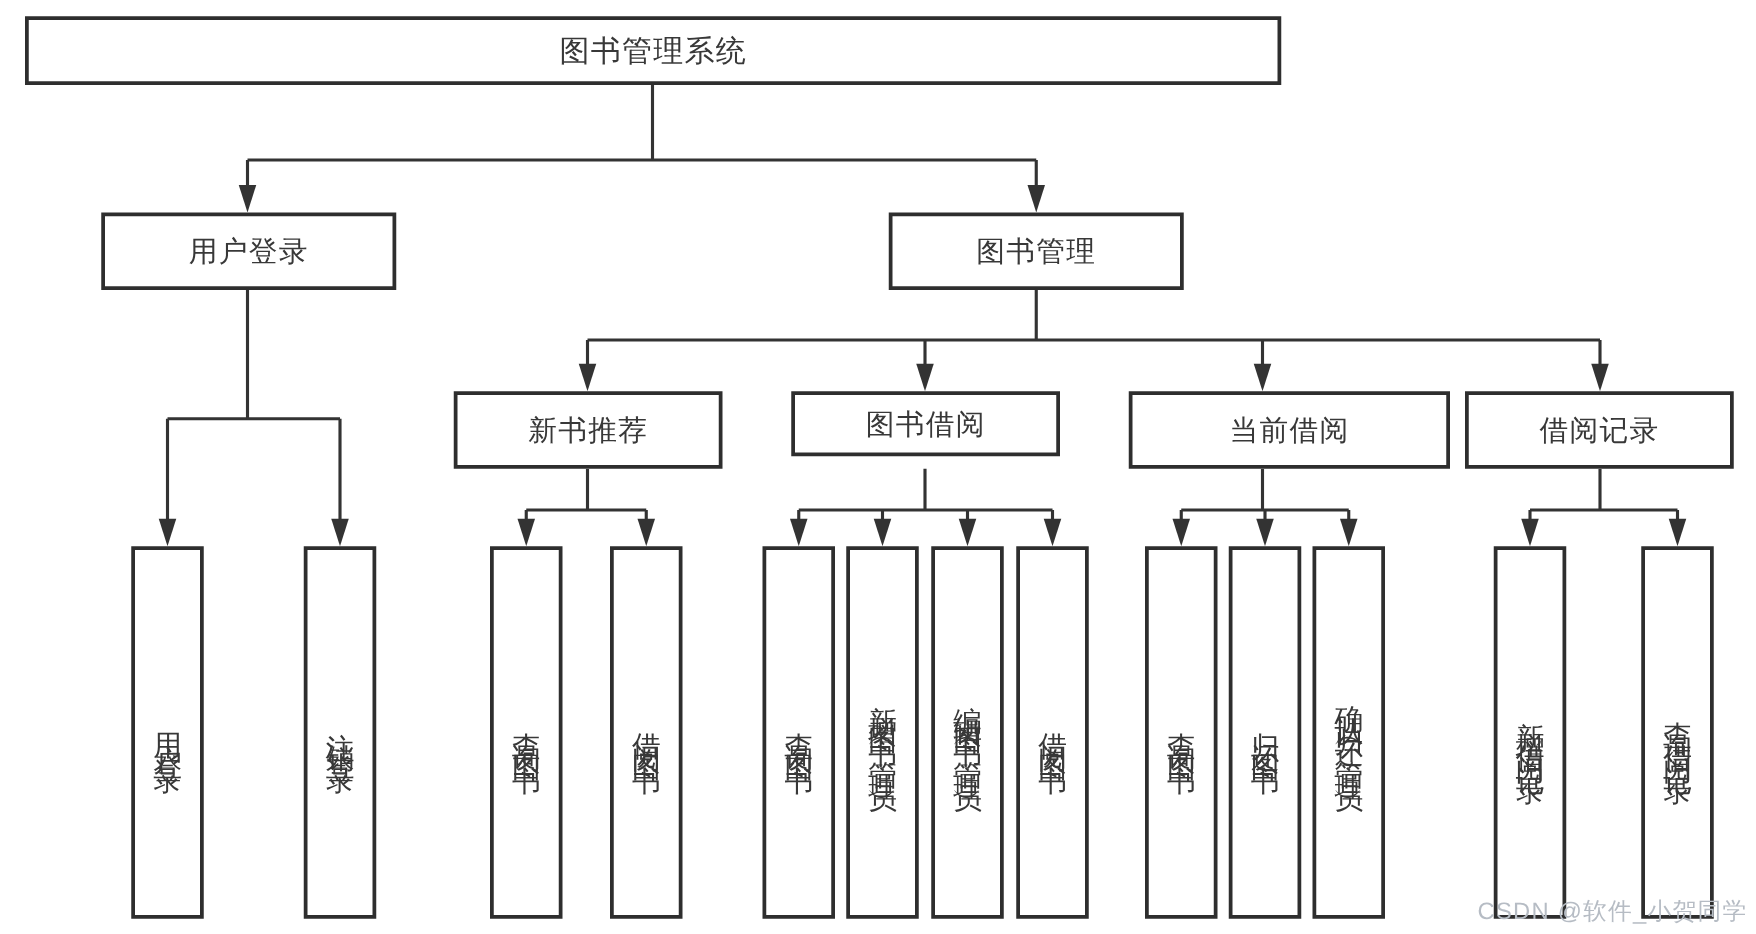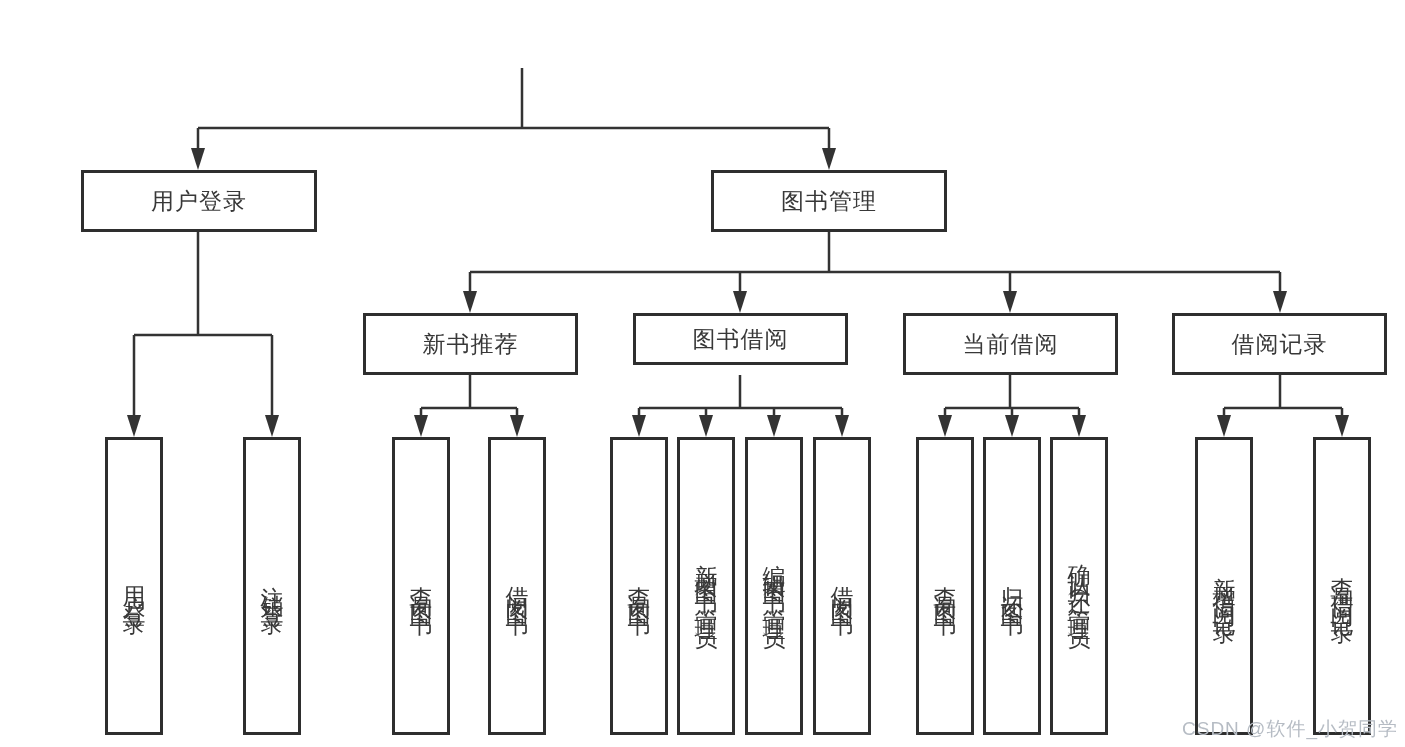--- a/index.html
+++ b/index.html
@@ -78,35 +78,38 @@
       <polygon points="767,415 781,415 774,437"></polygon>
       <polygon points="835,415 849,415 842,437"></polygon>
       <polygon points="938,415 952,415 945,437"></polygon>
       <polygon points="1005,415 1019,415 1012,437"></polygon>
       <polygon points="1072,415 1086,415 1079,437"></polygon>
       <polygon points="1217,415 1231,415 1224,437"></polygon>
       <polygon points="1335,415 1349,415 1342,437"></polygon>
     </g>
   </svg>
 
+  <div class="box h title" style="left:20px;top:13px;width:1005px;height:55px">
+    <span>图书管理系统</span>
+  </div>
 
   <div class="box h" style="left:81px;top:170px;width:236px;height:62px">
     <span>用户登录</span>
   </div>
   <div class="box h" style="left:363px;top:313px;width:215px;height:62px">
     <span>新书推荐</span>
   </div>
 
   <div class="box h" style="left:711px;top:170px;width:236px;height:62px">
     <span>图书管理</span>
   </div>
   <div class="box h" style="left:633px;top:313px;width:215px;height:52px">
     <span>图书借阅</span>
   </div>
-  <div class="box h" style="left:903px;top:313px;width:215px;height:62px">
+  <div class="box h" style="left:903px;top:313px;width:257px;height:62px">
     <span>当前借阅</span>
   </div>
   <div class="box h" style="left:1172px;top:313px;width:215px;height:62px">
     <span>借阅记录</span>
   </div>
 
   <div class="box v" style="left:105px;top:437px;width:58px;height:298px">
     <span>用户登录</span>
   </div>
   <div class="box v" style="left:243px;top:437px;width:58px;height:298px">

